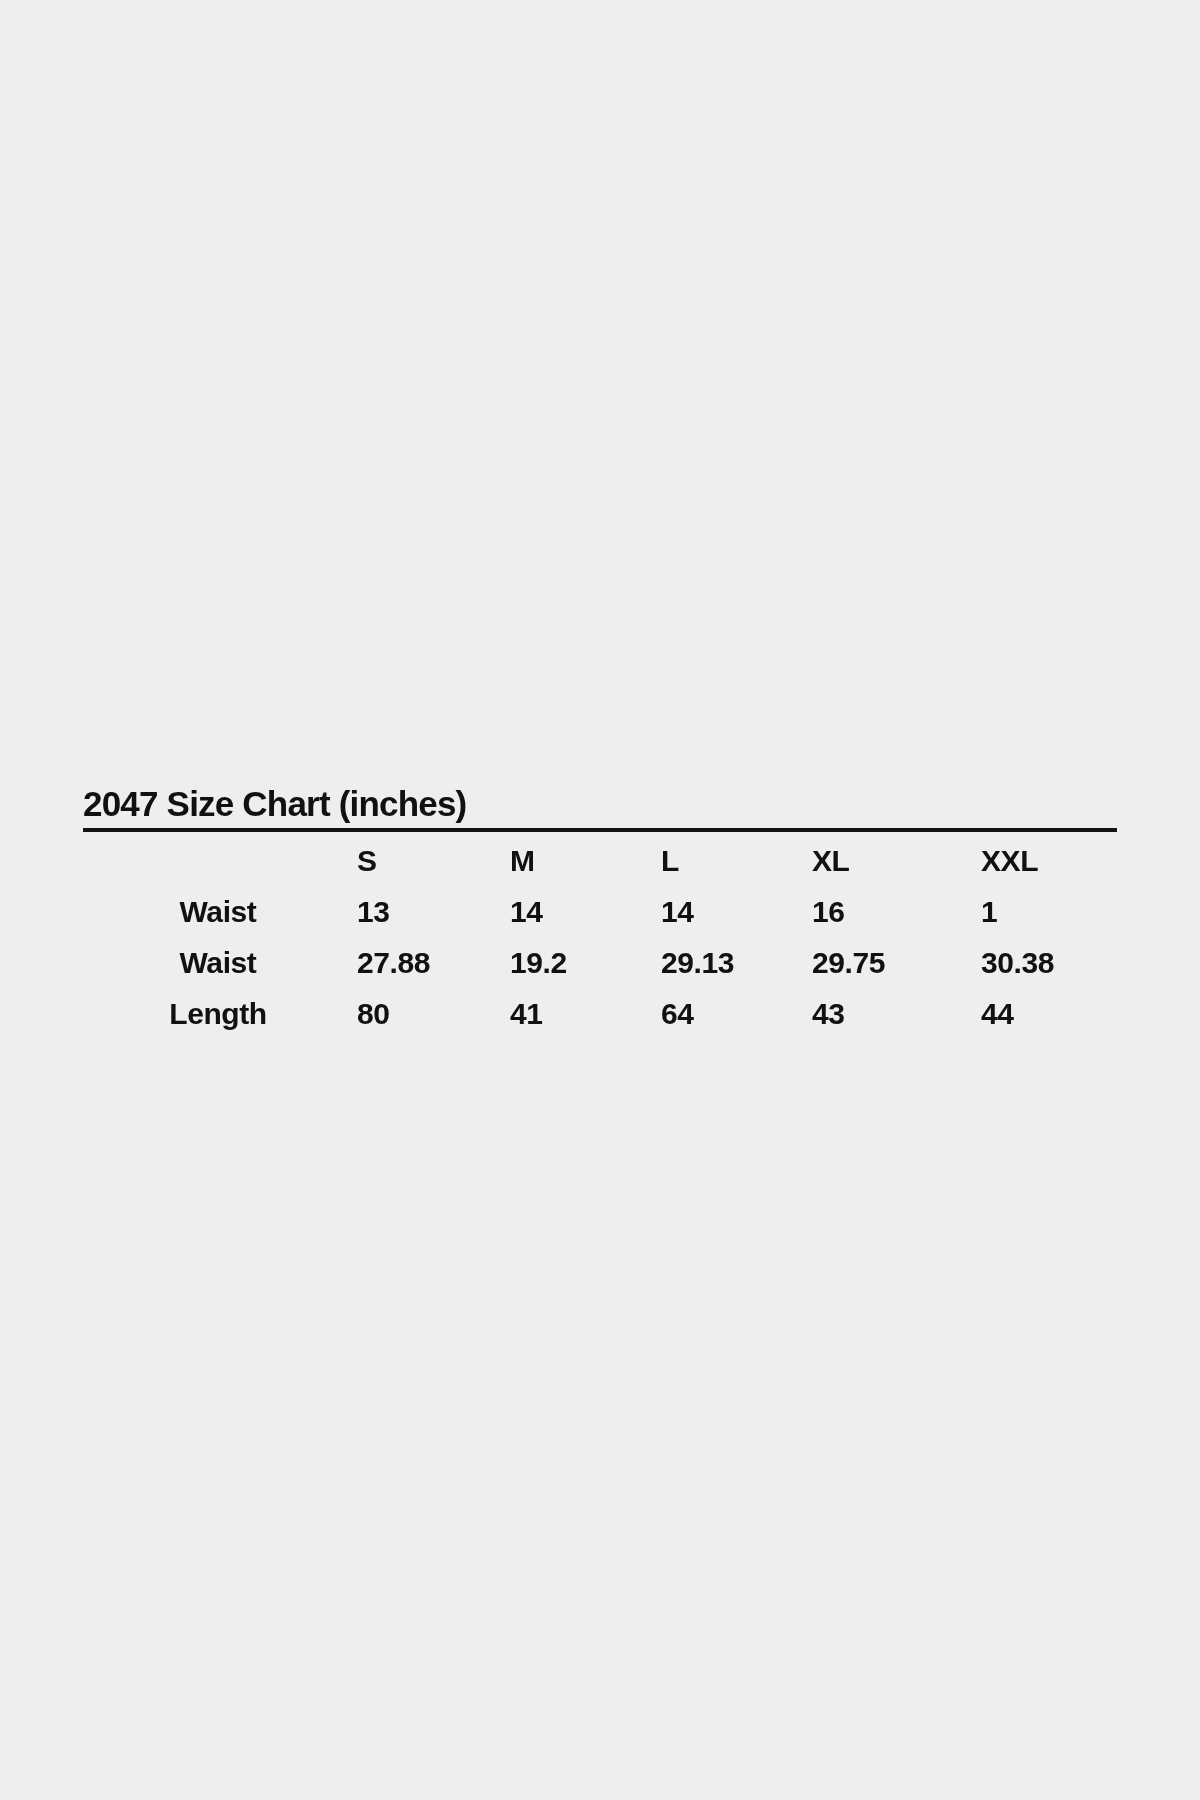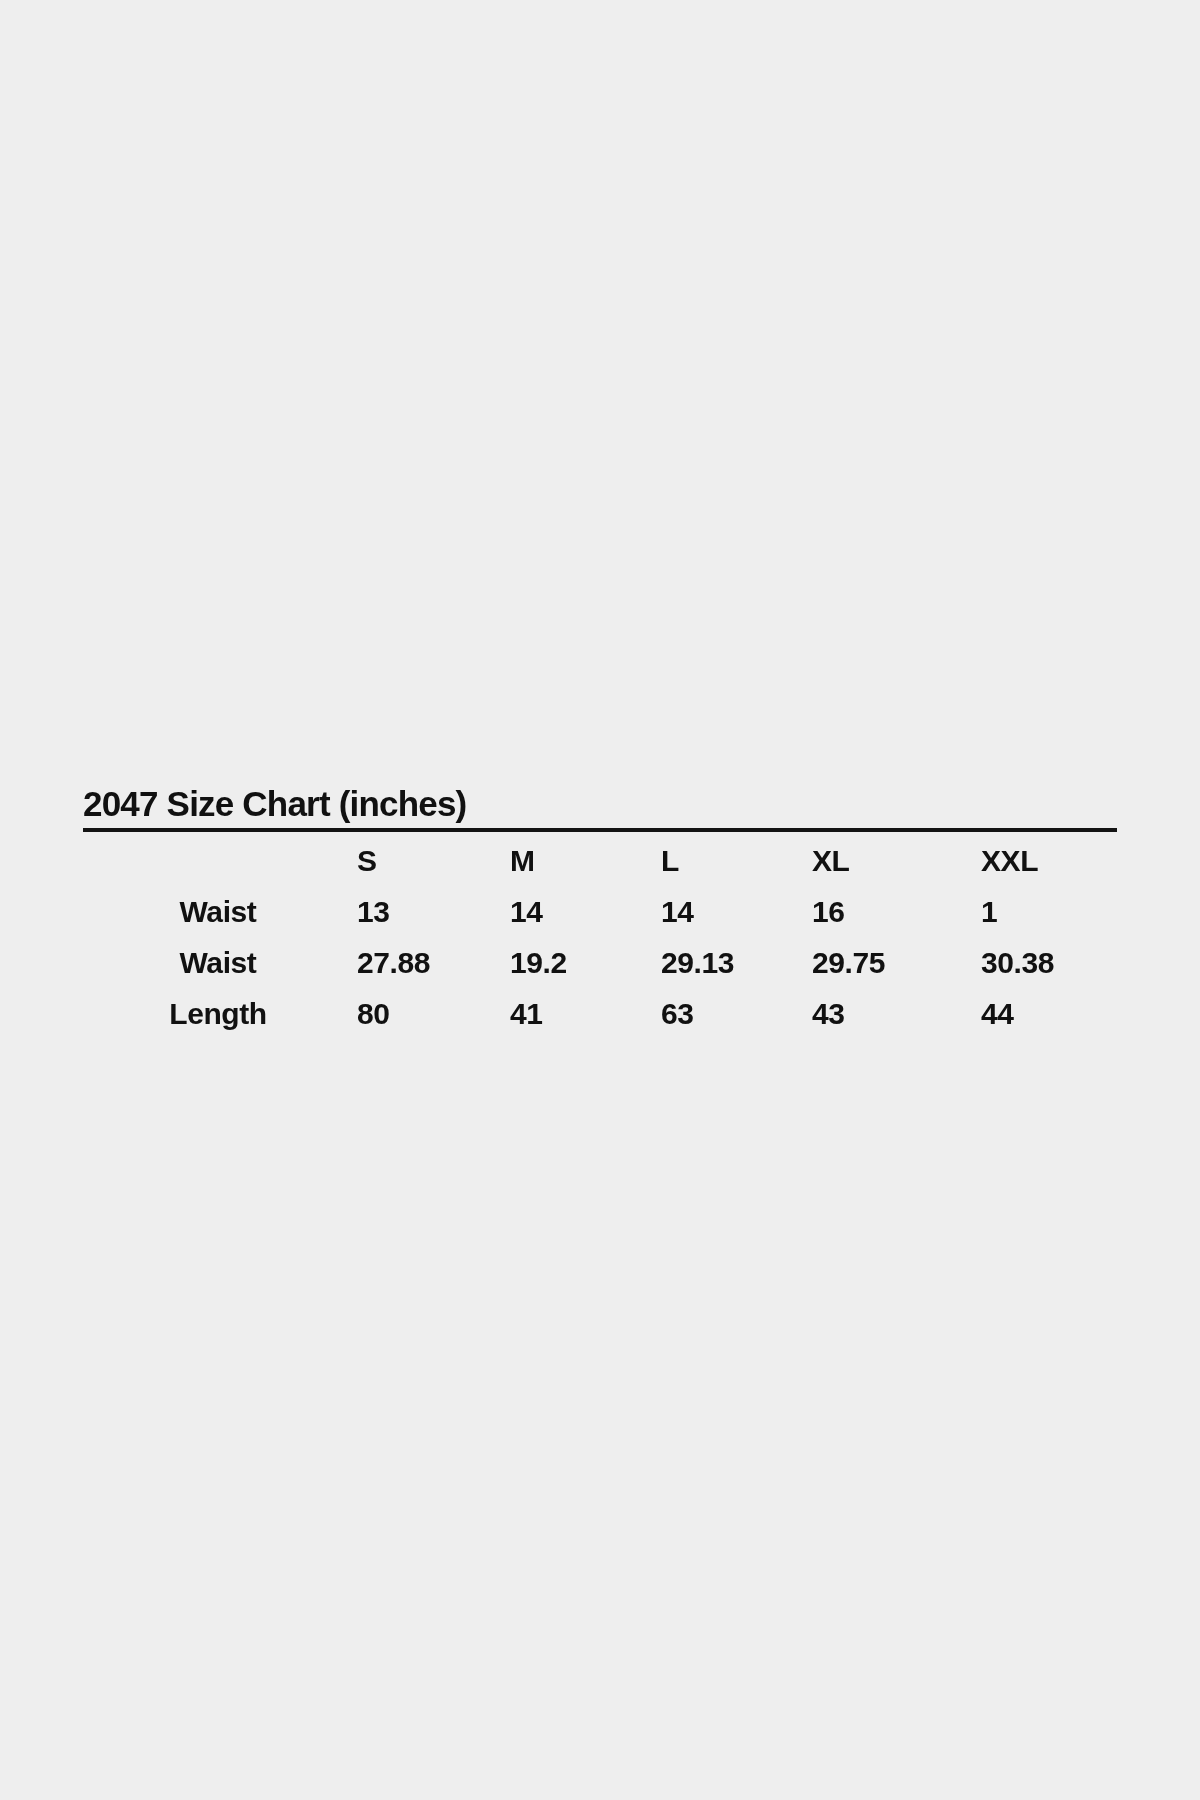--- a/index.html
+++ b/index.html
@@ -107,20 +107,20 @@
         <td>27.88</td>
         <td>19.2</td>
         <td>29.13</td>
         <td>29.75</td>
         <td>30.38</td>
       </tr>
       <tr>
         <td class="lbl">Length</td>
         <td>80</td>
         <td>41</td>
-        <td>63</td>
+        <td>64</td>
         <td>43</td>
         <td>44</td>
       </tr>
     </tbody>
   </table>
 
 </div>
 
 </body></html>

